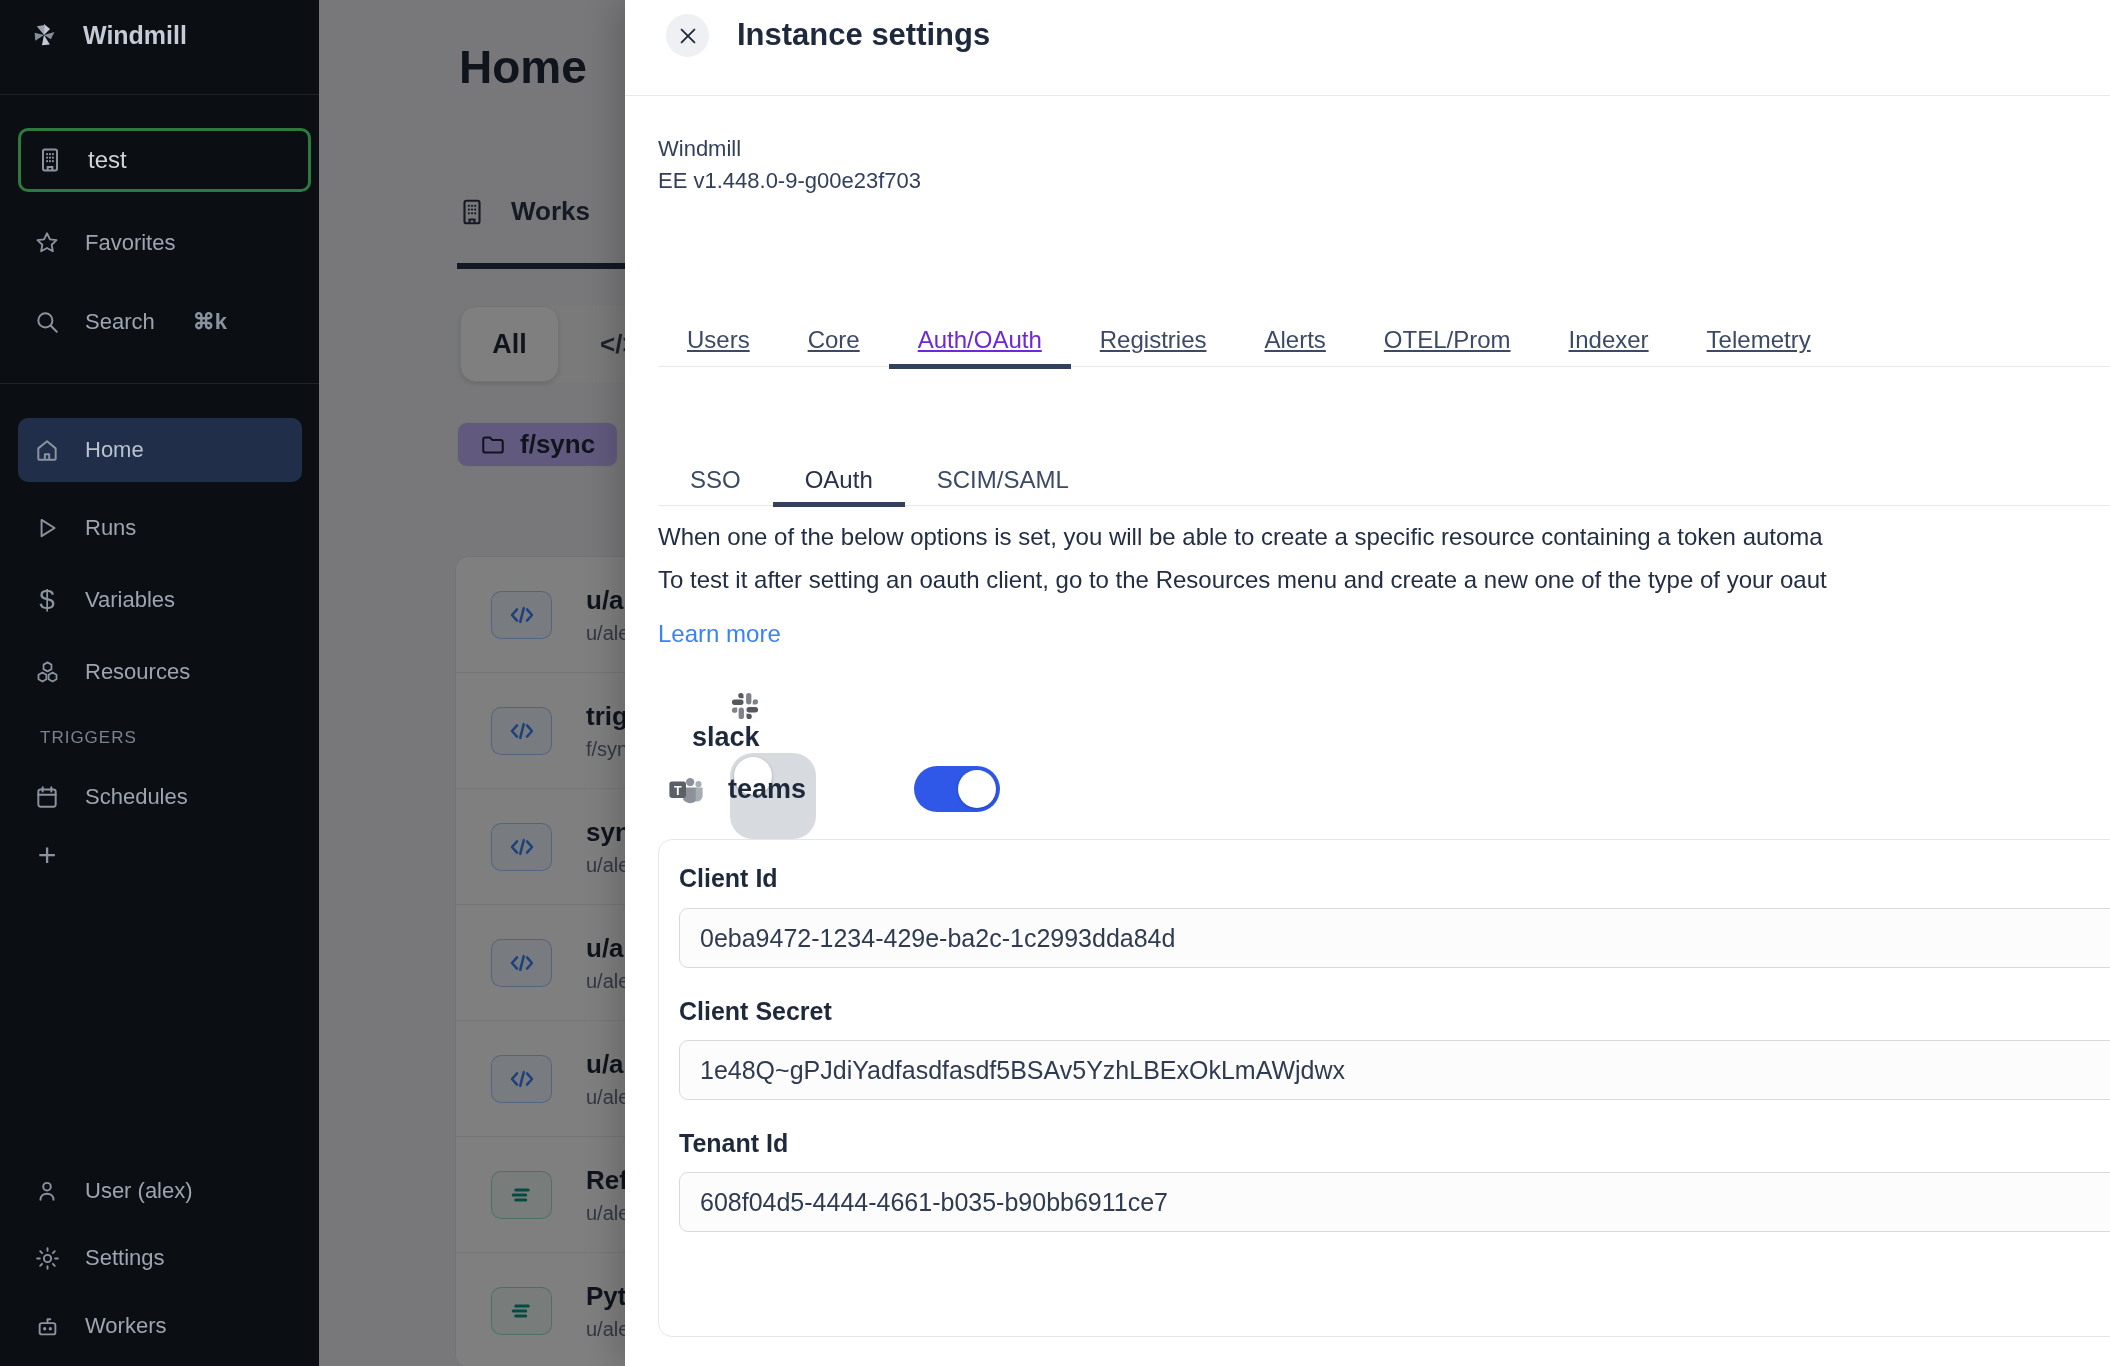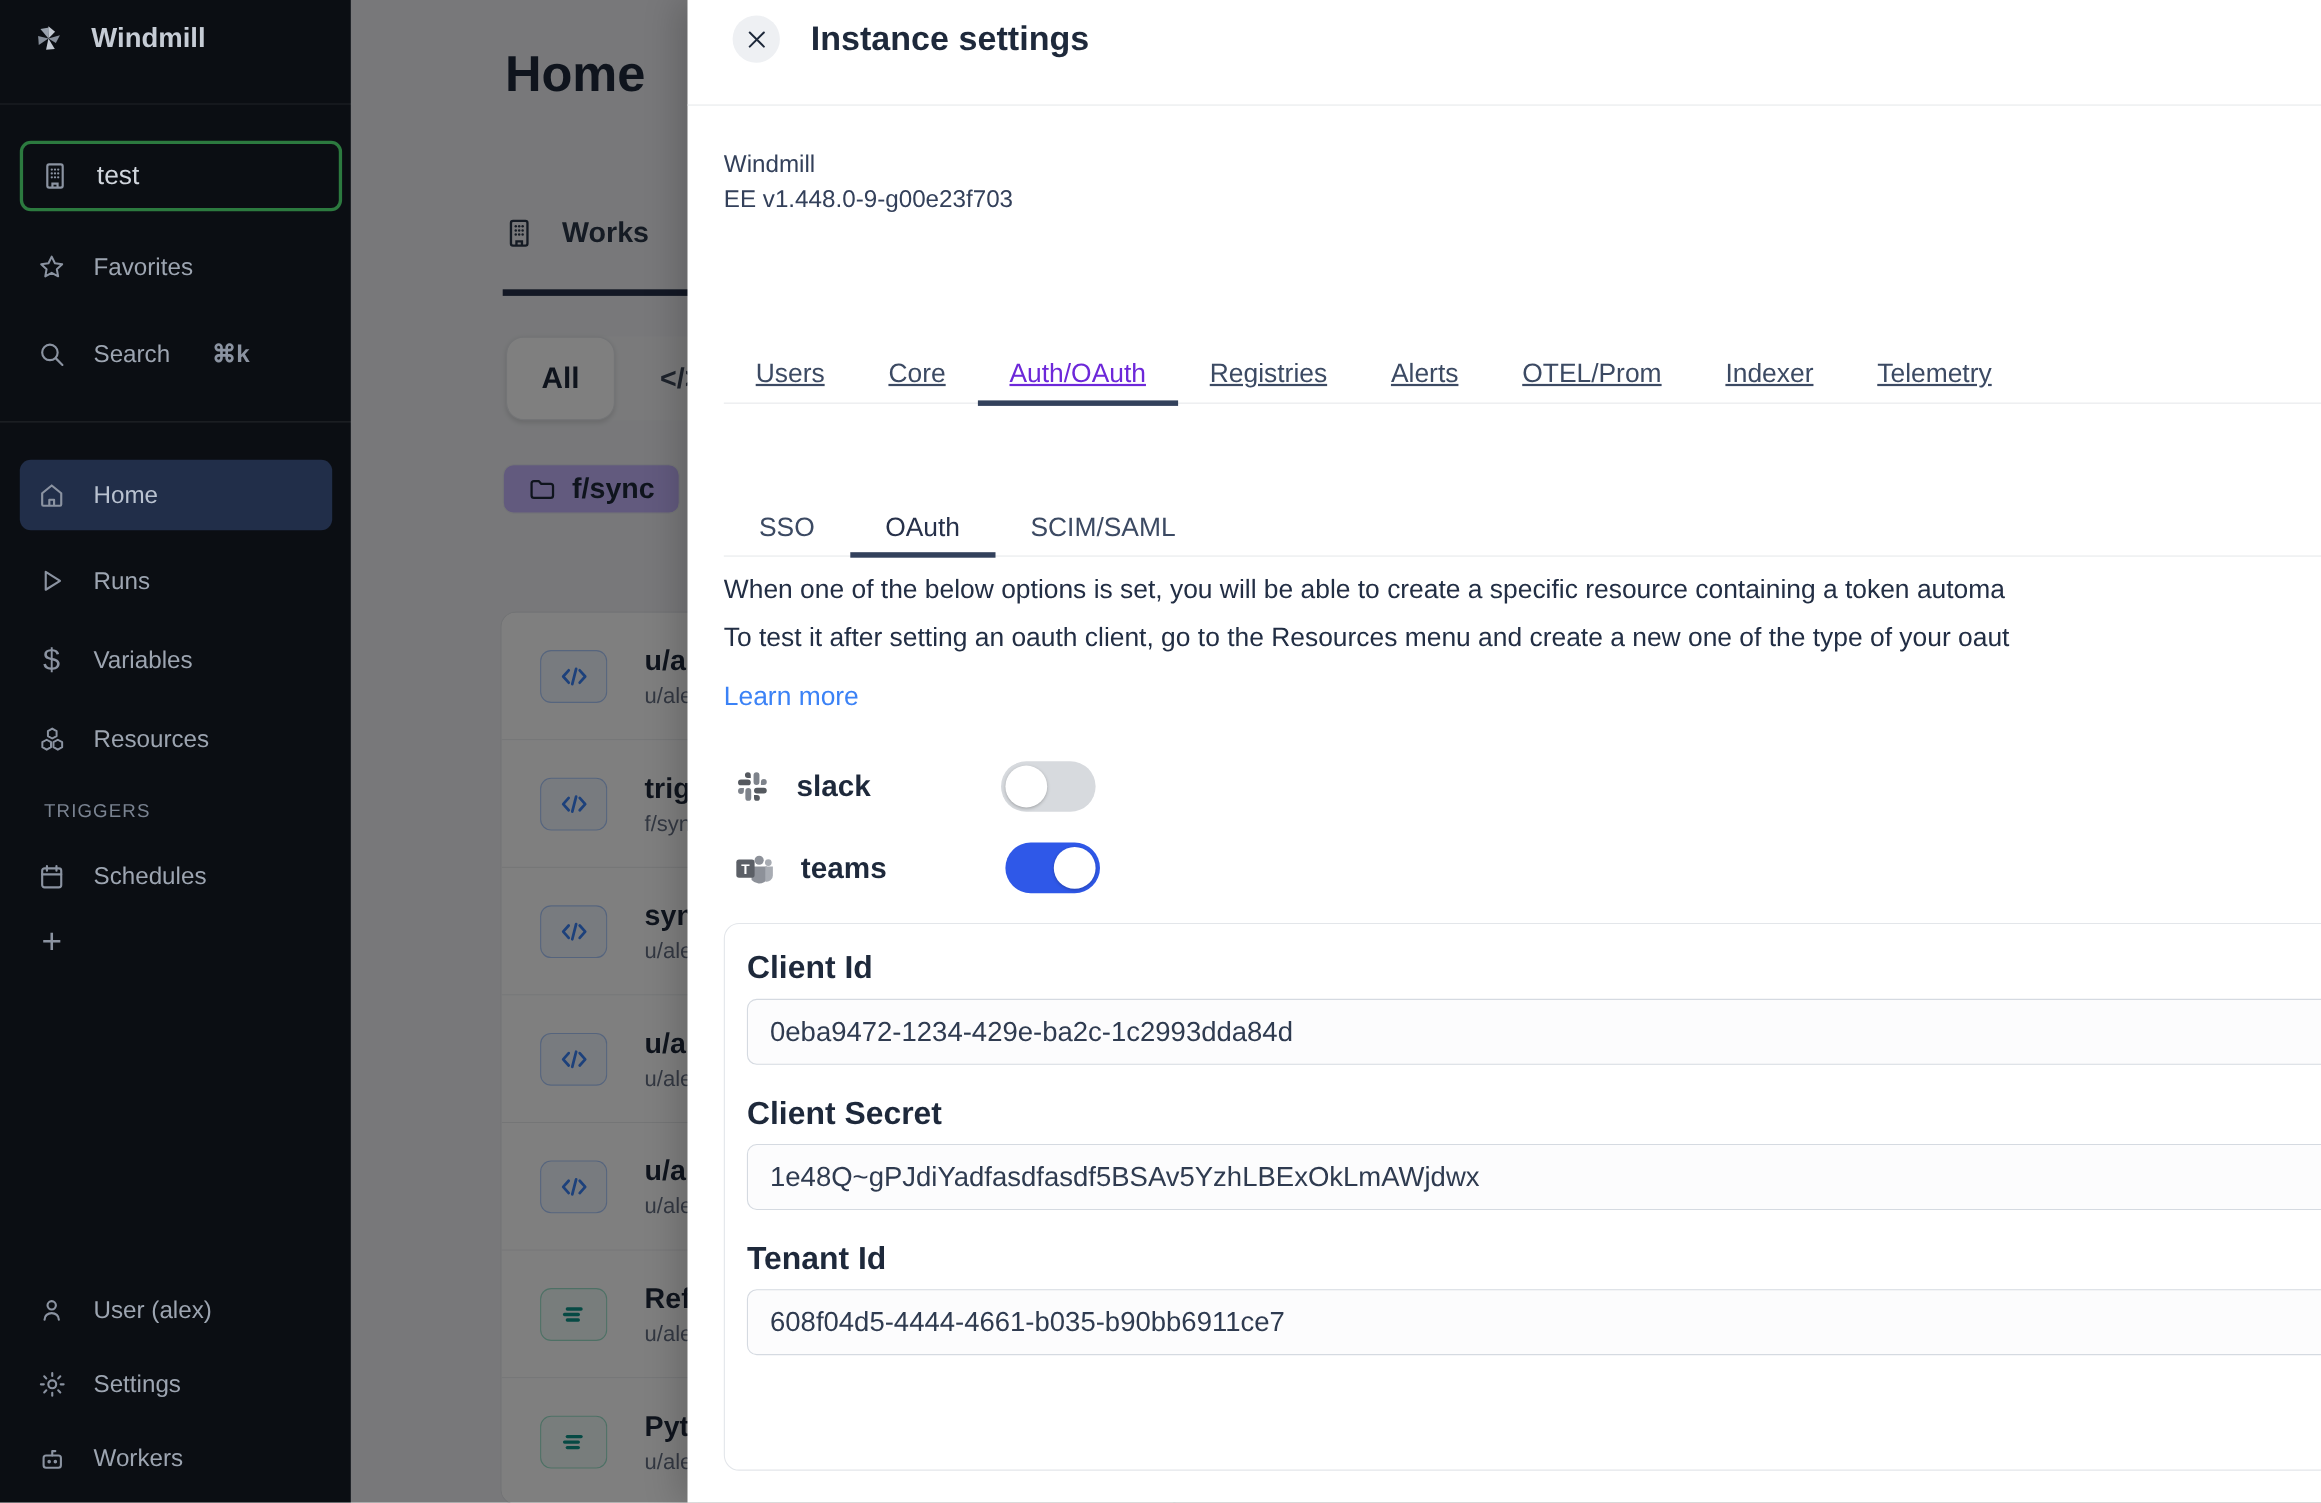--- a/index.html
+++ b/index.html
@@ -92,21 +92,21 @@
   .provider-row { position:absolute; left:43px; display:flex; align-items:center; }
   .provider-name { font-size:27px; font-weight:bold; color:#1e293b; margin-left:24px; width:130px; }
   .toggle { position:relative; width:86px; height:46px; border-radius:23px;
     background:#d7dade; cursor:pointer; flex:0 0 86px; margin-left:56px; }
   .toggle .knob { position:absolute; top:4px; left:4px; width:38px; height:38px;
     border-radius:50%; background:#fff; box-shadow:0 1px 3px rgba(0,0,0,0.25); }
   .toggle.on { background:#2f58e8; }
   .toggle.on .knob { left:auto; right:4px; }
   .settings-card { position:absolute; left:33px; top:839px; width:1500px; height:498px;
     border:1px solid #e3e6ea; border-radius:14px; background:#fff; }
-  .field-label { position:absolute; left:20px; font-size:29px; font-weight:bold; color:#1e293b; }
+  .field-label { position:absolute; left:20px; font-size:25px; font-weight:bold; color:#1e293b; }
   .field-input { position:absolute; left:20px; right:30px; height:60px;
     border:1px solid #d5dae1; border-radius:9px; background:#fcfcfd; padding:0 20px;
     font-size:25px; color:#2f3b50; font-family:"Liberation Sans", sans-serif; outline:none; }
   .instructions-btn { position:absolute; left:20px; top:424px; width:290px; height:58px;
     border:1px solid #dde1e7; border-radius:10px; background:#fff; display:flex;
     align-items:center; justify-content:center; gap:20px; font-size:26px;
     font-weight:bold; color:#1e293b; cursor:pointer; }
   svg { display:block; }
 </style>
 </head>
@@ -425,21 +425,21 @@
   <div class="subtabs">
     <div class="subtab">SSO</div>
     <div class="subtab active">OAuth</div>
     <div class="subtab">SCIM/SAML</div>
   </div>
 
   <div class="desc-line" style="top:523px">When one of the below options is set, you will be able to create a specific resource containing a token automa</div>
   <div class="desc-line" style="top:566px">To test it after setting an oauth client, go to the Resources menu and create a new one of the type of your oaut</div>
   <a class="learn-more">Learn more</a>
 
-  <div class="provider-row" style="top:690px; height:50px;">
+  <div class="provider-row" style="top:690px; height:50px;flex-direction:column;">
     <span>
       <svg width="32" height="32" viewBox="0 0 24 24">
         <g fill="#55595f">
           <path d="M8.9 2.2a2 2 0 0 0-2 2 2 2 0 0 0 2 2h2v-2a2 2 0 0 0-2-2zM8.9 7.2H4.2a2 2 0 0 0 0 4h4.7a2 2 0 0 0 0-4z"></path>
           <path d="M15.1 21.8a2 2 0 0 0 2-2 2 2 0 0 0-2-2h-2v2a2 2 0 0 0 2 2zM15.1 16.8h4.7a2 2 0 0 0 0-4h-4.7a2 2 0 0 0 0 4z"></path>
         </g>
         <g fill="#7e838b">
           <path d="M2.2 15.1a2 2 0 0 0 2 2 2 2 0 0 0 2-2v-2h-2a2 2 0 0 0-2 2zM7.2 15.1v4.7a2 2 0 0 0 4 0v-4.7a2 2 0 0 0-4 0z"></path>
           <path d="M21.8 8.9a2 2 0 0 0-2-2 2 2 0 0 0-2 2v2h2a2 2 0 0 0 2-2zM16.8 8.9V4.2a2 2 0 0 0-4 0v4.7a2 2 0 0 0 4 0z"></path>
         </g>

